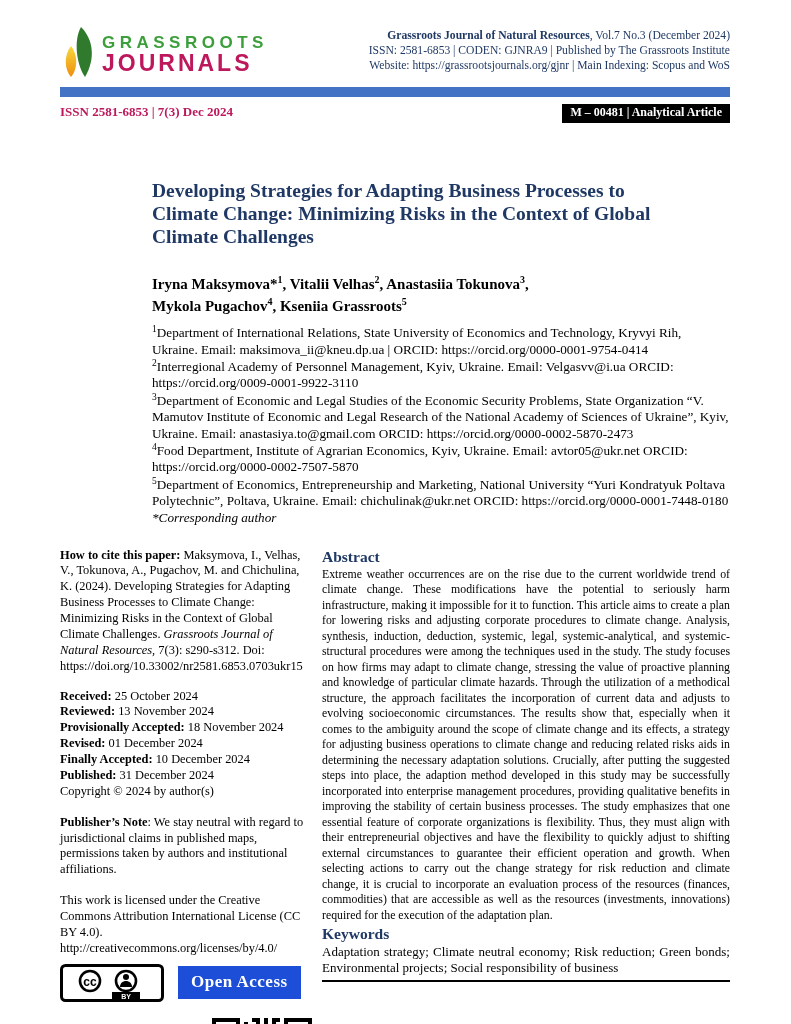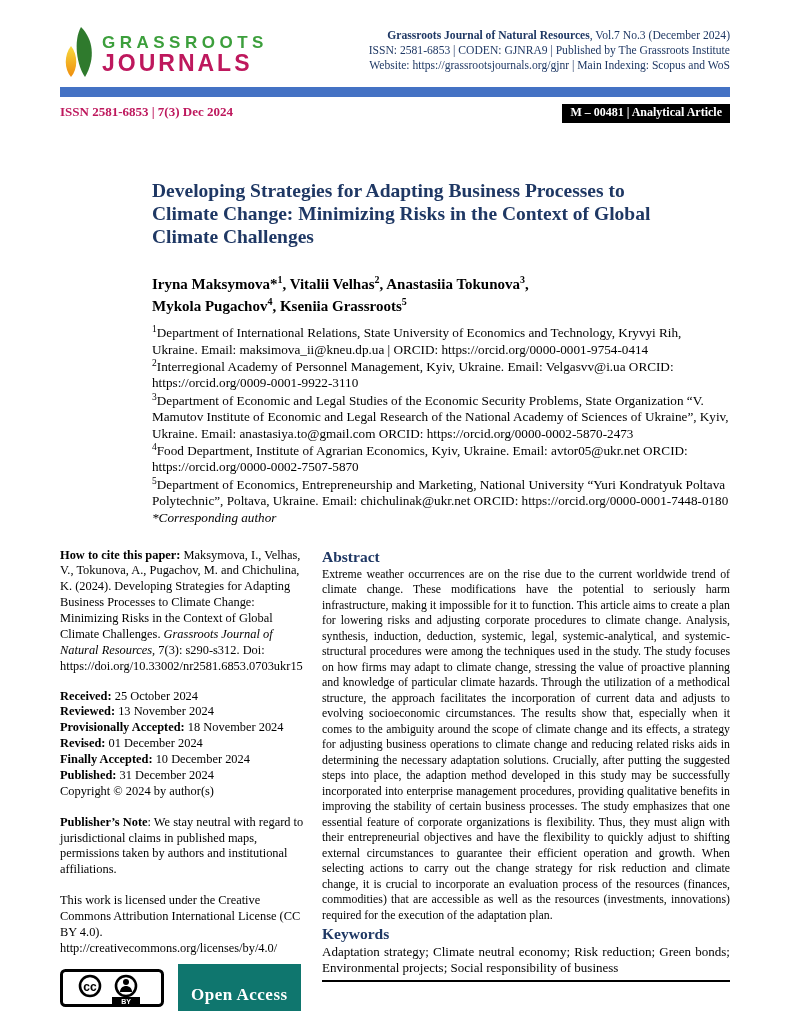--- a/index.html
+++ b/index.html
@@ -39,22 +39,22 @@
   
   .columns { display:grid; grid-template-columns:252px 408px; column-gap:10px; margin-top:22px; }
   .leftcol { font-size:12.4px; line-height:1.28; }
   .leftcol p { margin-bottom:0; }
   .cite i { font-style:italic; }
   .dates { margin-top:14px; }
   .pub-note { margin-top:15px; }
   .license { margin-top:15px; }
   .badge-row { display:flex; align-items:center; gap:14px; margin-top:7px; }
   .cc-badge { display:block; }
-  .oa-box { background:#0f766e; color:#fff; font-weight:bold; font-size:17px;
-            padding:20px 13px 6px 13px; letter-spacing:0.5px; }
+  .oa-box { background:#1d4ed8; color:#fff; font-weight:bold; font-size:17px;
+            padding:5px 13px 6px 13px; letter-spacing:0.5px; }
   .editors-row { display:flex; justify-content:space-between; margin-top:16px; }
   .editors { padding-top:4px; }
   .editors .role { font-style:italic; }
   .qr { width:100px; height:100px; }
 
   .rightcol { }
   .sec-head { color:#1f3864; font-size:15.5px; font-weight:bold; line-height:1.1; }
   .abstract { font-size:11.8px; line-height:1.315; text-align:justify; margin-top:2px; }
   .keywords-head { margin-top:2px; }
   .keywords { font-size:13px; line-height:1.25; text-align:justify; margin-top:2px; }

